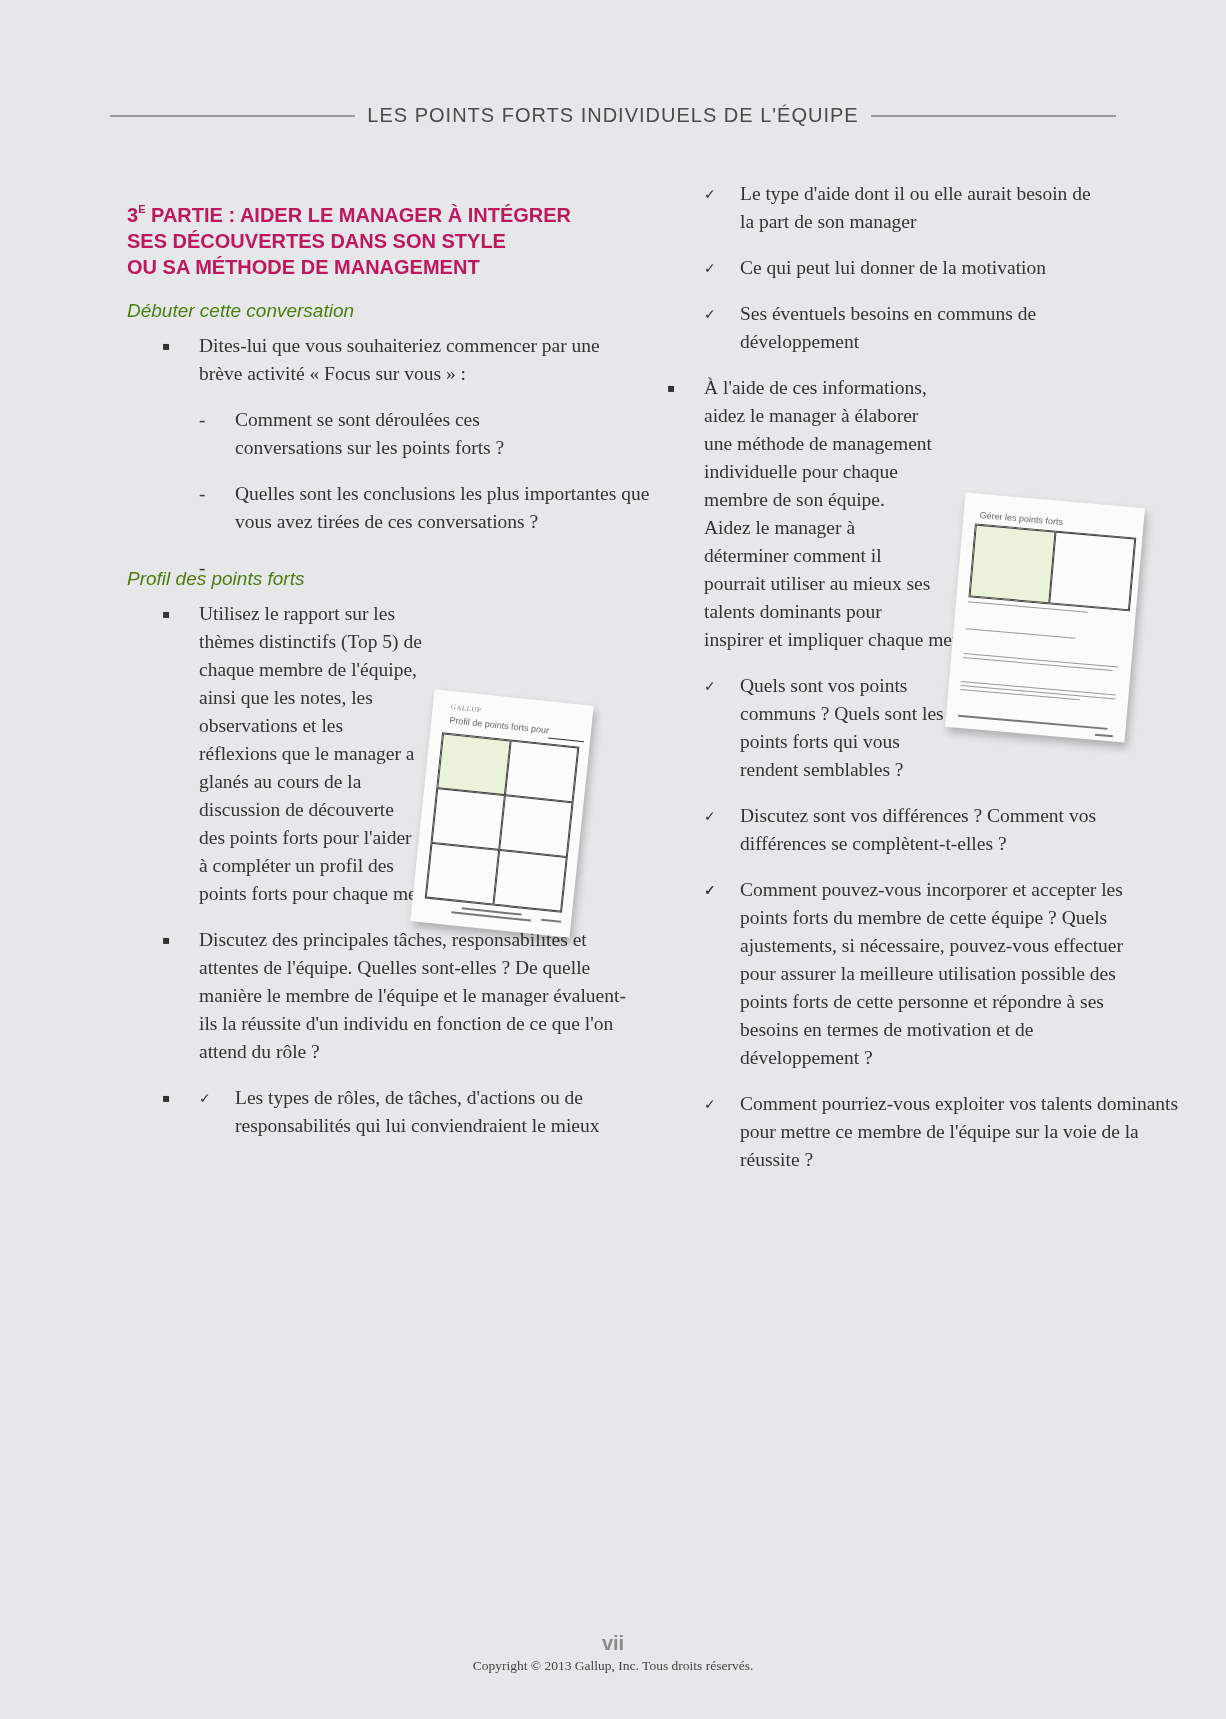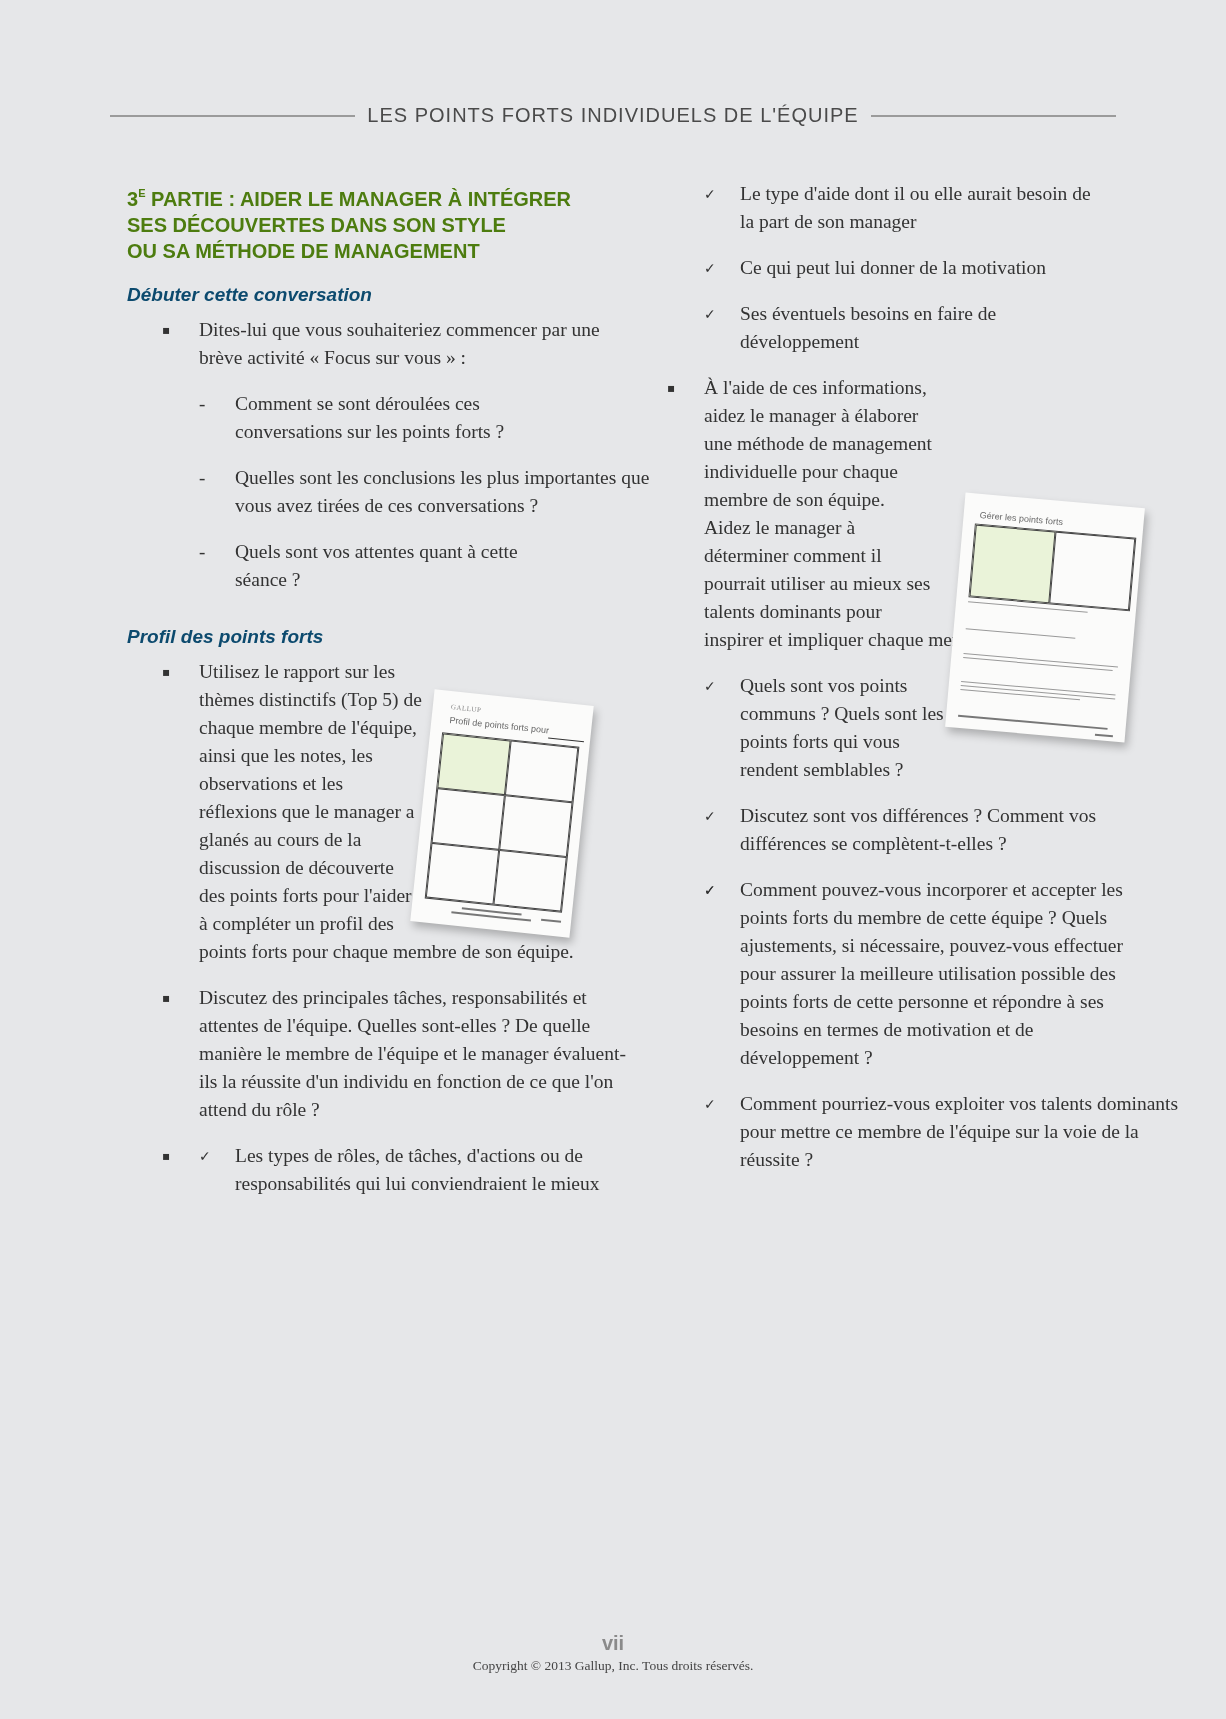--- a/index.html
+++ b/index.html
@@ -23,27 +23,27 @@
     padding: 0 12px; white-space: nowrap;
   }
 
   
   .col-left { position: absolute; left: 127px; top: 180px; width: 500px; }
   .col-right { position: absolute; left: 660px; top: 180px; width: 470px; }
 
   .part-heading {
     font-family: "Liberation Sans", sans-serif;
     font-weight: bold; font-size: 20px; line-height: 26px;
-    color: #4d7c0f; margin: 0 0 20px 0;
+    color: #be185d; margin: 16px 0 20px 0;
   }
   .part-heading sup { font-size: 11px; vertical-align: 9px; }
   .sub-heading {
     font-family: "Liberation Sans", sans-serif;
-    font-weight: bold; font-style: italic; font-size: 19px;
-    color: #0c4a6e; margin: 0 0 10px 0;
+    font-weight: normal; font-style: italic; font-size: 19px;
+    color: #4d7c0f; margin: 0 0 10px 0;
   }
 
   .item {
     position: relative;
     font-family: "Liberation Serif", serif;
     font-size: 19.5px; line-height: 28px; color: #333;
   }
   .item .marker {
     position: absolute; left: 0; top: 0;
     font-family: "DejaVu Sans", sans-serif; font-size: 14px; color: #333;
@@ -112,21 +112,20 @@
   <div class="item lvl2 dash" style="width:290px">
     <span class="marker">-</span>
     <span>Comment se sont déroulées ces conversations sur les points forts ?</span>
   </div>
   <div class="item lvl2 dash" style="width:440px">
     <span class="marker">-</span>
     <span>Quelles sont les conclusions les plus importantes que vous avez tirées de ces conversations ?</span>
   </div>
   <div class="item lvl2 dash" style="width:290px">
     <span class="marker">-</span>
-    <span>Quels sont vos attentes quant à cette séance ?</span>
   </div>
 
   <div class="section-gap"></div>
   <h3 class="sub-heading">Profil des points forts</h3>
 
   <div class="item lvl1" style="width:430px">
     <span class="marker">▪</span>
     <span style="display:block; width:205px; float:right; height:265px"></span>
     <span>Utilisez le rapport sur les thèmes distinctifs (Top 5) de chaque membre de l'équipe, ainsi que les notes, les observations et les réflexions que le manager a glanés au cours de la discussion de découverte des points forts pour l'aider à compléter un profil des points forts pour chaque membre de son équipe.</span>
   </div>
@@ -147,21 +146,21 @@
   <div class="item rlvl2" style="width:360px">
     <span class="marker">✓</span>
     <span>Le type d'aide dont il ou elle aurait besoin de la part de son manager</span>
   </div>
   <div class="item rlvl2">
     <span class="marker">✓</span>
     <span>Ce qui peut lui donner de la motivation</span>
   </div>
   <div class="item rlvl2" style="width:320px">
     <span class="marker">✓</span>
-    <span>Ses éventuels besoins en faire de développement</span>
+    <span>Ses éventuels besoins en communs de développement</span>
   </div>
 
   <div class="item rlvl1" style="width:430px">
     <span class="marker">▪</span>
     <span style="display:block; float:right; width:200px; height:150px; margin-top:84px"></span>
     <span>À l'aide de ces informations, aidez le manager à élaborer une méthode de management individuelle pour chaque membre de son équipe. Aidez le manager à déterminer comment il pourrait utiliser au mieux ses talents dominants pour inspirer et impliquer chaque membre de son équipe :</span>
   </div>
 
   <div class="item rlvl2" style="width:220px">
     <span class="marker">✓</span>

